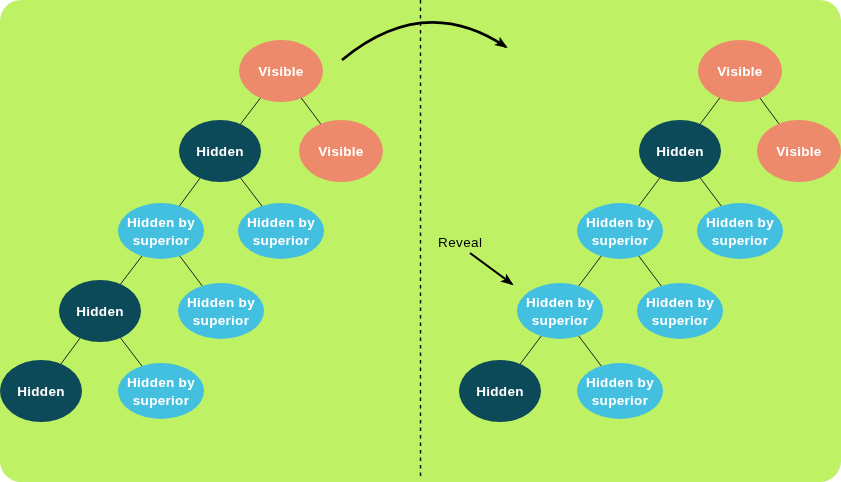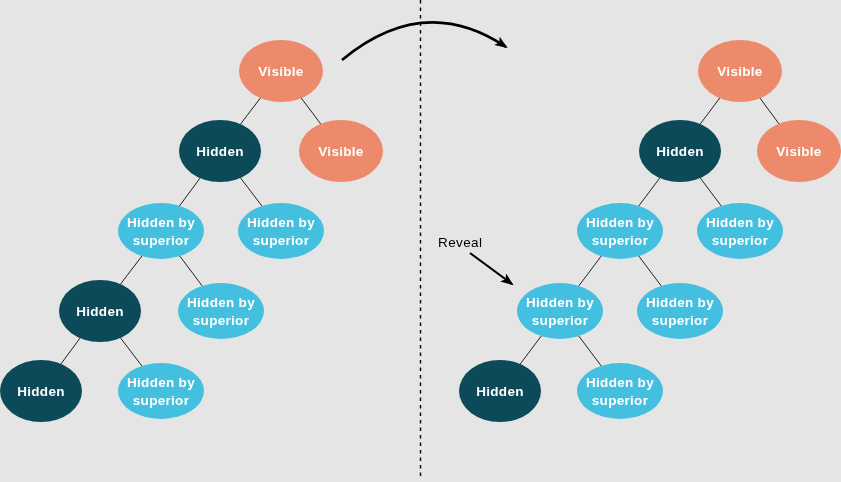--- a/index.html
+++ b/index.html
@@ -4,22 +4,23 @@
 <style>
   html, body {
     margin: 0;
     padding: 0;
     background: #ffffff;
   }
   .canvas {
     position: relative;
     width: 841px;
     height: 482px;
-    background: #e5e5e5;
+    background: #bef264;
     overflow: hidden;
+    border-radius: 21px;
   }
   svg { display: block; }
   .node-label {
     font-family: "Liberation Sans", "DejaVu Sans", sans-serif;
     font-size: 13.5px;
     font-weight: 600;
     letter-spacing: 0.3px;
     fill: #ffffff;
   }
   .reveal-label {

